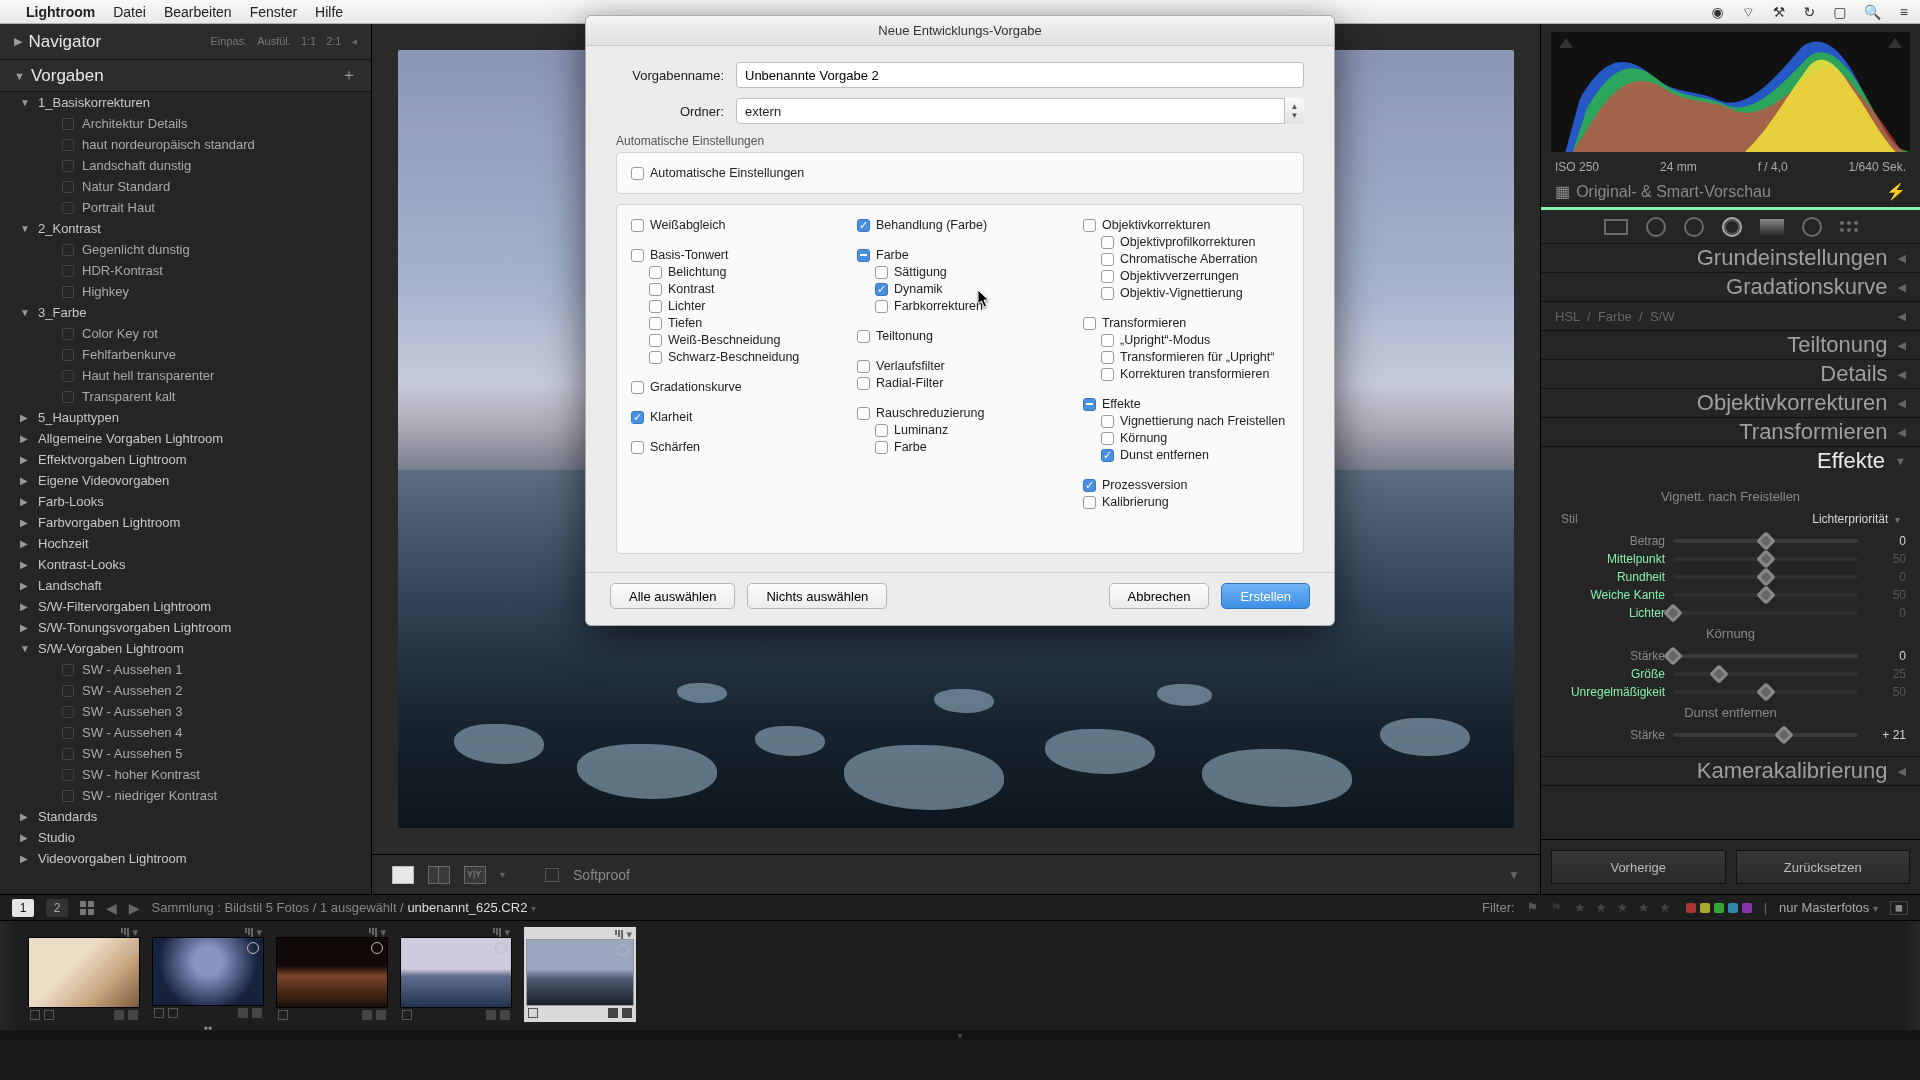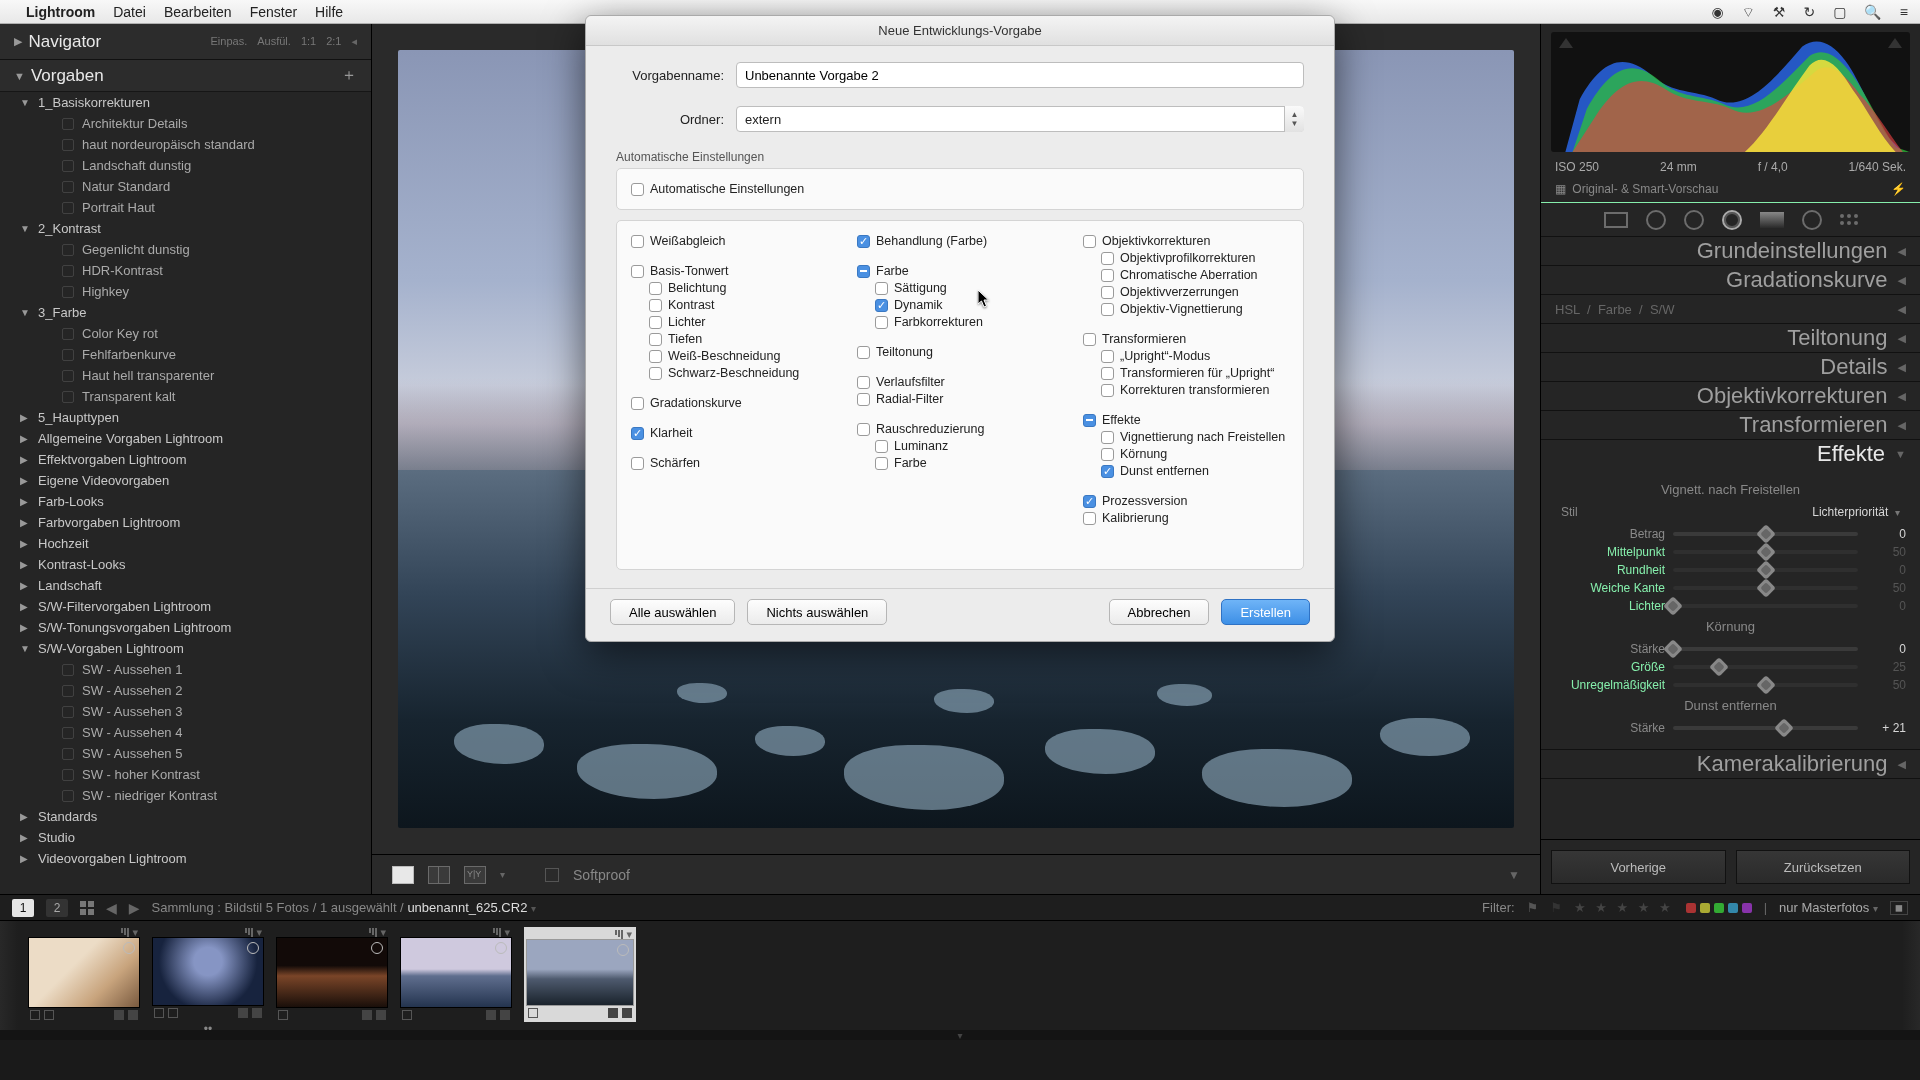--- a/index.html
+++ b/index.html
@@ -47,21 +47,21 @@
 .toolbar-below .cbx { width:14px;height:14px;border:1px solid #555; }
 .toolbar-below .chev { margin-left:auto; color:#666; font-size:12px; }
 
 
 .histo { height:120px; margin:8px 10px 4px; background:#111; border-radius:3px; position:relative; overflow:hidden; }
 .histo-wrap{position:relative;}
 .histo .hg { position:absolute; bottom:0; width:100%; height:100%; }
 .histo .tl{position:absolute;top:6px;left:8px;width:0;height:0;border-left:7px solid transparent;border-right:7px solid transparent;border-bottom:10px solid #333;}
 .histo .tr{position:absolute;top:6px;right:8px;width:0;height:0;border-left:7px solid transparent;border-right:7px solid transparent;border-bottom:10px solid #333;}
 .histo-info { display:flex; justify-content:space-between; padding:4px 14px; font-size:12px; color:#aaa; }
-.histo-sub { padding:4px 14px 6px; font-size:12px; color:#888; display:flex; justify-content:space-between; align-items:center; border-bottom:1px solid #86efac;}
+.histo-sub { padding:4px 14px 6px; font-size:16px; color:#888; display:flex; justify-content:space-between; align-items:center; border-bottom:3px solid #86efac;}
 .histo-sub .lightning{color:#888;}
 .adj-row { height:34px; display:flex; align-items:center; justify-content:center; gap:18px; border-bottom:1px solid #111; }
 .adj-row .circ{ width:20px;height:20px;border:2px solid #6c6c6c;border-radius:50%; }
 .adj-row .circ.fill{ border-color:#aaa; box-shadow:0 0 0 2px #555 inset;}
 .adj-row .rect{ width:24px;height:16px;border:2px solid #6c6c6c;}
 .adj-row .dots{ display:grid;grid-template-columns:repeat(3,4px);gap:3px;}
 .adj-row .dots span{width:4px;height:4px;background:#6c6c6c;border-radius:50%;}
 .rp-section { border-bottom:1px solid #111; }
 .rp-section .hdr { display:flex; justify-content:flex-end; align-items:center; height:28px; padding:0 14px; font-size:15px; color:#9b9b9b; gap:10px; }
 .rp-section .hdr .title{ font-size:22px; color:#9f9f9f;}
@@ -123,21 +123,21 @@
 
 
 .logo{ position:absolute; top:32px; right:28px; padding:6px 18px 4px; color:#fff; font-size:34px; font-weight:800; font-family: Arial, sans-serif; letter-spacing:0.5px; }
 .logo .tv{ color:#b0b0b0; }
 .logo .dot{ color:#fff; }
 
 
 .modal{ position:absolute; top:15px; left:50%; transform:translateX(-50%); width:750px; background:#ececec; border:1px solid #aaa; border-radius:6px; box-shadow:0 12px 40px rgba(0,0,0,.6); color:#222; font-size:13px; z-index:10; }
 .modal-title{ height:30px; display:flex; align-items:center; justify-content:center; background:linear-gradient(#f4f4f4,#e0e0e0); border-radius:6px 6px 0 0; font-size:13px; color:#333; border-bottom:1px solid #c8c8c8; }
 .modal-body{ padding:16px 30px 8px; }
-.form-row{ display:flex; align-items:center; margin-bottom:18px; }
+.form-row{ display:flex; align-items:center; margin-bottom:10px; }
 .form-row label{ width:120px; text-align:right; padding-right:12px; }
 .form-row input[type=text]{ flex:1; height:26px; border:1px solid #bdbdbd; border-radius:4px; padding:0 8px; background:#fff; font-size:13px; }
 .form-row .select{ flex:1; position:relative; }
 .form-row .select .sel-box{ height:26px; border:1px solid #bdbdbd; border-radius:4px; padding:0 8px; background:#fff; display:flex; align-items:center; font-size:13px; }
 .form-row .select .sel-btn{ position:absolute; right:0; top:0; width:20px; height:26px; border-left:1px solid #bdbdbd; border-radius:0 4px 4px 0; background:linear-gradient(#fafafa,#e2e2e2); display:flex; flex-direction:column; align-items:center; justify-content:center; font-size:8px; color:#555; }
 .section-lbl{ font-size:12px; color:#555; margin:10px 0 4px; }
 .inset{ background:#fafafa; border:1px solid #d4d4d4; border-radius:5px; padding:10px 14px; margin-bottom:10px; }
 .inset.tall{ min-height:350px; }
 .cols{ display:flex; gap:20px; }
 .col{ flex:1; }

